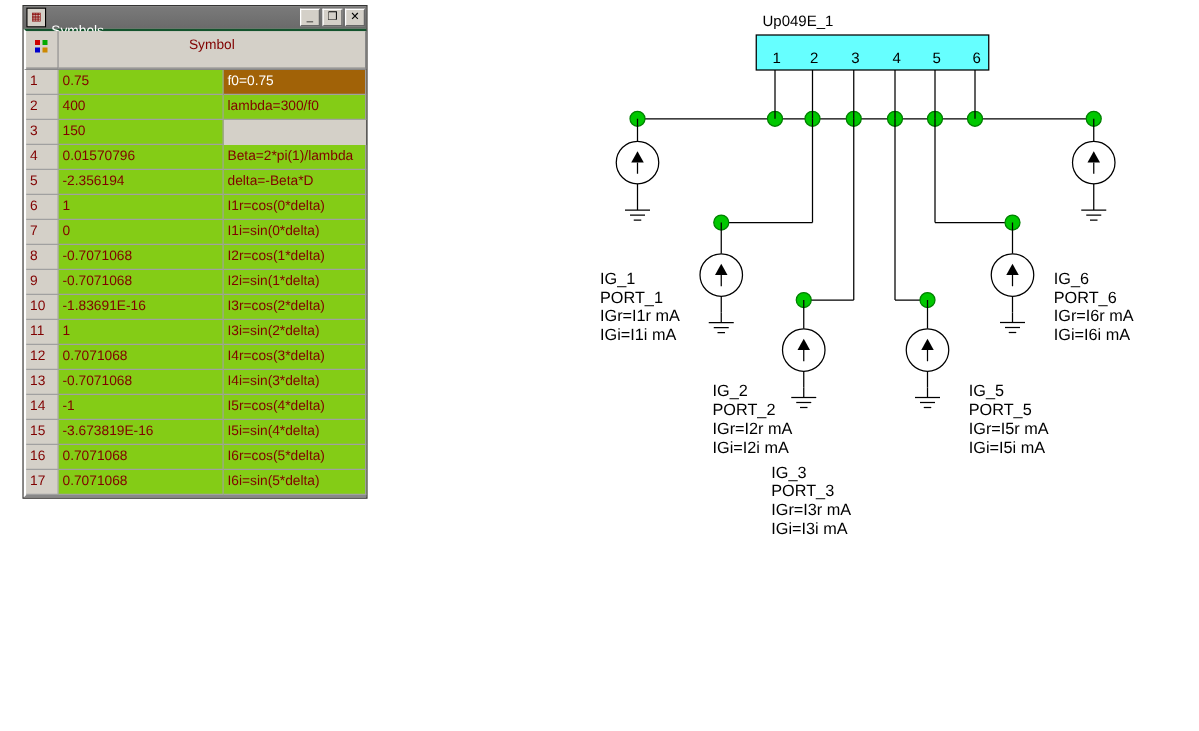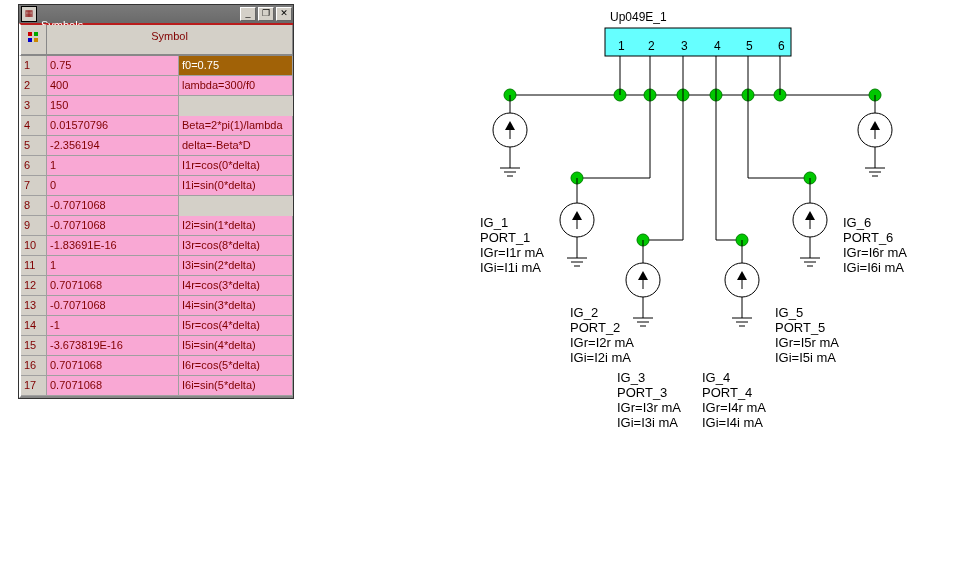--- a/index.html
+++ b/index.html
@@ -57,21 +57,21 @@
     border-right-color:#666;
     border-bottom-color:#666;
     font-size: 9px;
     line-height:11px;
     text-align:center;
     color:#000;
     box-sizing:border-box;
   }
   .header-row {
     display: flex;
-    border-top: 2px solid #b91c1c;
+    border-top: 2px solid #14532d;
     border-left:2px solid #fff;
     border-bottom:1px solid #888;
   }
   .header-cell {
     background: #d4d0c8;
     border-right: 1px solid #888;
     border-bottom:1px solid #888;
     padding: 5px 2px;
     box-sizing: border-box;
     color: #800000;
@@ -86,21 +86,21 @@
   }
   .rows {
     border-left:2px solid #fff;
     border-bottom: 2px solid #888;
   }
   .row {
     display: flex;
     height: 20px;
   }
   .cell {
-    background: #f9a8d4;
+    background: #84cc16;
     border-right: 1px solid #a0a0a0;
     border-bottom: 1px solid #a0a0a0;
     padding: 3px 3px;
     box-sizing: border-box;
     color: #800000;
     overflow: hidden;
     white-space: nowrap;
   }
   .cell.idx {
     width: 26px;
@@ -197,30 +197,31 @@
         <div class="cell expr">I1r=cos(0*delta)</div>
       </div>
       <div class="row">
         <div class="cell idx">7</div>
         <div class="cell val">0</div>
         <div class="cell expr">I1i=sin(0*delta)</div>
       </div>
       <div class="row">
         <div class="cell idx">8</div>
         <div class="cell val">-0.7071068</div>
+        <div class="cell expr">I2r=cos(1*delta)</div>
       </div>
       <div class="row">
         <div class="cell idx">9</div>
         <div class="cell val">-0.7071068</div>
         <div class="cell expr">I2i=sin(1*delta)</div>
       </div>
       <div class="row">
         <div class="cell idx">10</div>
         <div class="cell val">-1.83691E-16</div>
-        <div class="cell expr">I3r=cos(8*delta)</div>
+        <div class="cell expr">I3r=cos(2*delta)</div>
       </div>
       <div class="row">
         <div class="cell idx">11</div>
         <div class="cell val">1</div>
         <div class="cell expr">I3i=sin(2*delta)</div>
       </div>
       <div class="row">
         <div class="cell idx">12</div>
         <div class="cell val">0.7071068</div>
         <div class="cell expr">I4r=cos(3*delta)</div>
@@ -358,24 +359,20 @@
   <div class="sourceText" style="left:100px;top:285px"><span>IG_2</span>
 <span>PORT_2</span>
 <span>IGr=I2r mA</span>
 <span>IGi=I2i mA</span></div>
 
   <div class="sourceText" style="left:147px;top:350px"><span>IG_3</span>
 <span>PORT_3</span>
 <span>IGr=I3r mA</span>
 <span>IGi=I3i mA</span></div>
 
-  <div class="sourceText" style="left:232px;top:350px"><span>IG_4</span>
-<span>PORT_4</span>
-<span>IGr=I4r mA</span>
-<span>IGi=I4i mA</span></div>
 
   <div class="sourceText" style="left:305px;top:285px"><span>IG_5</span>
 <span>PORT_5</span>
 <span>IGr=I5r mA</span>
 <span>IGi=I5i mA</span></div>
 
   <div class="sourceText" style="left:373px;top:195px"><span>IG_6</span>
 <span>PORT_6</span>
 <span>IGr=I6r mA</span>
 <span>IGi=I6i mA</span></div>

